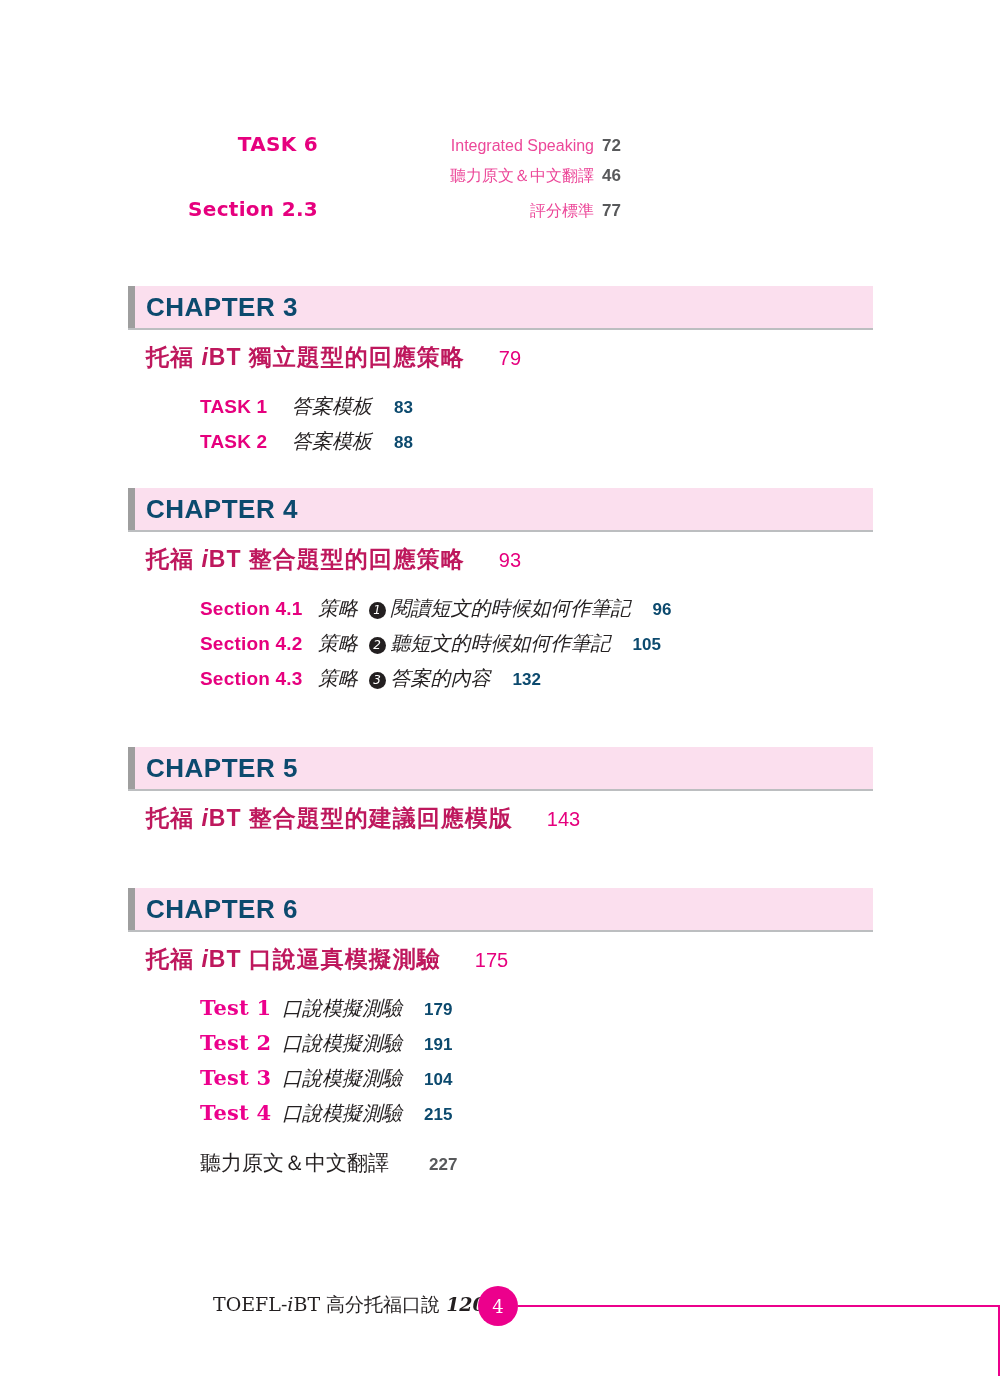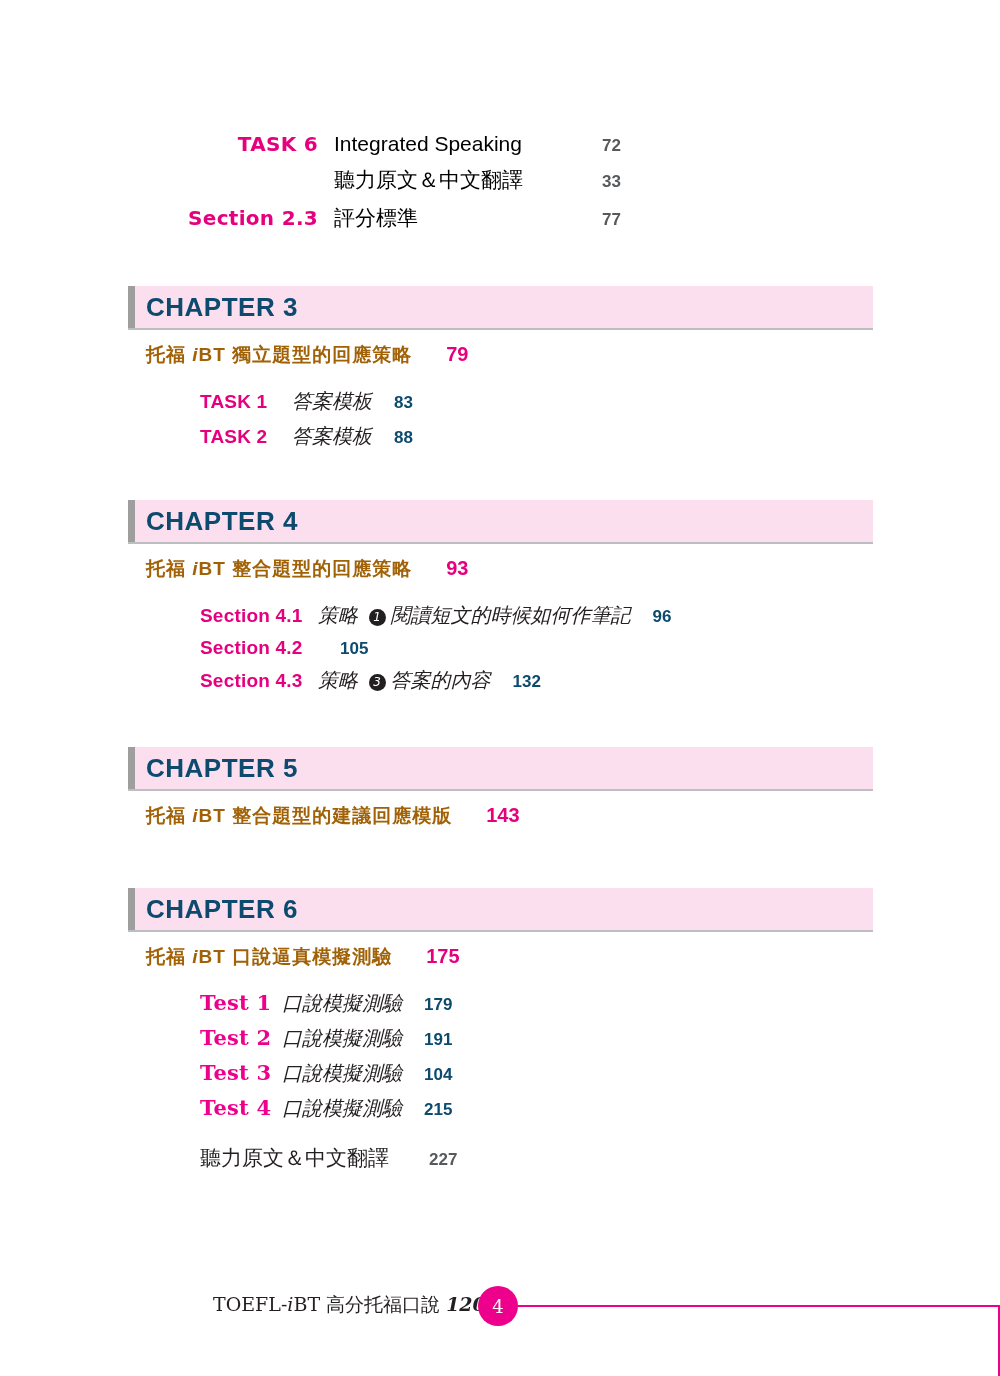--- a/index.html
+++ b/index.html
@@ -39,23 +39,24 @@
     width: 190px;
     text-align: right;
     padding-right: 16px;
     color: #e6007e;
     font-weight: bold;
     font-size: 20px;
     font-family: "DejaVu Sans", sans-serif;
     letter-spacing: .3px;
   }
   .top-row .label {
-    font-size: 21px;
-    color: #000000;
+    font-size: 16px;
+    color: #ec4899;
     min-width: 260px;
+    text-align: right;
   }
   .top-row .pg {
     font-size: 17px;
     font-weight: bold;
     color: #58595b;
     margin-left: 8px;
   }
 
   
   .chapter {
@@ -87,32 +88,32 @@
   .sub-rule {
     border-bottom: 2px solid #bcbec0;
     margin-top: 0px;
   }
   .chapter-sub {
     display: flex;
     align-items: baseline;
     padding: 12px 0 10px 18px;
   }
   .chapter-sub .cn {
-    font-size: 19px;
-    font-weight: bold;
-    color: #a16207;
+    font-size: 23px;
+    font-weight: bold;
+    color: #be185d;
     letter-spacing: 1px;
   }
   .chapter-sub .cn .ital {
     font-style: italic;
   }
   .chapter-sub .pg {
     margin-left: 34px;
     color: #e6007e;
-    font-weight: bold;
+    font-weight: normal;
     font-size: 20px;
   }
 
   
   .entries {
     padding-left: 72px;
     padding-top: 10px;
   }
   .entry {
     display: flex;
@@ -233,21 +234,21 @@
 
   <div class="top-block">
     <div class="top-row">
       <div class="tag">TASK 6</div>
       <div class="label">Integrated Speaking</div>
       <div class="pg">72</div>
     </div>
     <div class="top-row">
       <div class="tag"></div>
       <div class="label">聽力原文＆中文翻譯</div>
-      <div class="pg">33</div>
+      <div class="pg">46</div>
     </div>
     <div class="top-row">
       <div class="tag">Section 2.3</div>
       <div class="label">評分標準</div>
       <div class="pg">77</div>
     </div>
   </div>
 
   <div class="chapter" style="top:286px;">
     <div class="chapter-bar">
@@ -265,37 +266,38 @@
         <div class="pg">83</div>
       </div>
       <div class="entry">
         <div class="tag narrow">TASK 2</div>
         <div class="label">答案模板</div>
         <div class="pg">88</div>
       </div>
     </div>
   </div>
 
-  <div class="chapter" style="top:500px;">
+  <div class="chapter" style="top:488px;">
     <div class="chapter-bar">
       <div class="ch-title">CHAPTER 4</div>
     </div>
     <div class="sub-rule"></div>
     <div class="chapter-sub">
       <div class="cn"><span>托福 </span><span class="ital">i</span><span>BT 整合題型的回應策略</span></div>
       <div class="pg">93</div>
     </div>
     <div class="entries">
       <div class="entry">
         <div class="tag">Section 4.1</div>
         <div class="label"><span>策略 </span><span class="circ">1</span><span>閱讀短文的時候如何作筆記</span></div>
         <div class="pg">96</div>
       </div>
       <div class="entry">
         <div class="tag">Section 4.2</div>
+        <div class="label"><span>策略 </span><span class="circ">2</span><span>聽短文的時候如何作筆記</span></div>
         <div class="pg">105</div>
       </div>
       <div class="entry">
         <div class="tag">Section 4.3</div>
         <div class="label"><span>策略 </span><span class="circ">3</span><span>答案的內容</span></div>
         <div class="pg">132</div>
       </div>
     </div>
   </div>
 

